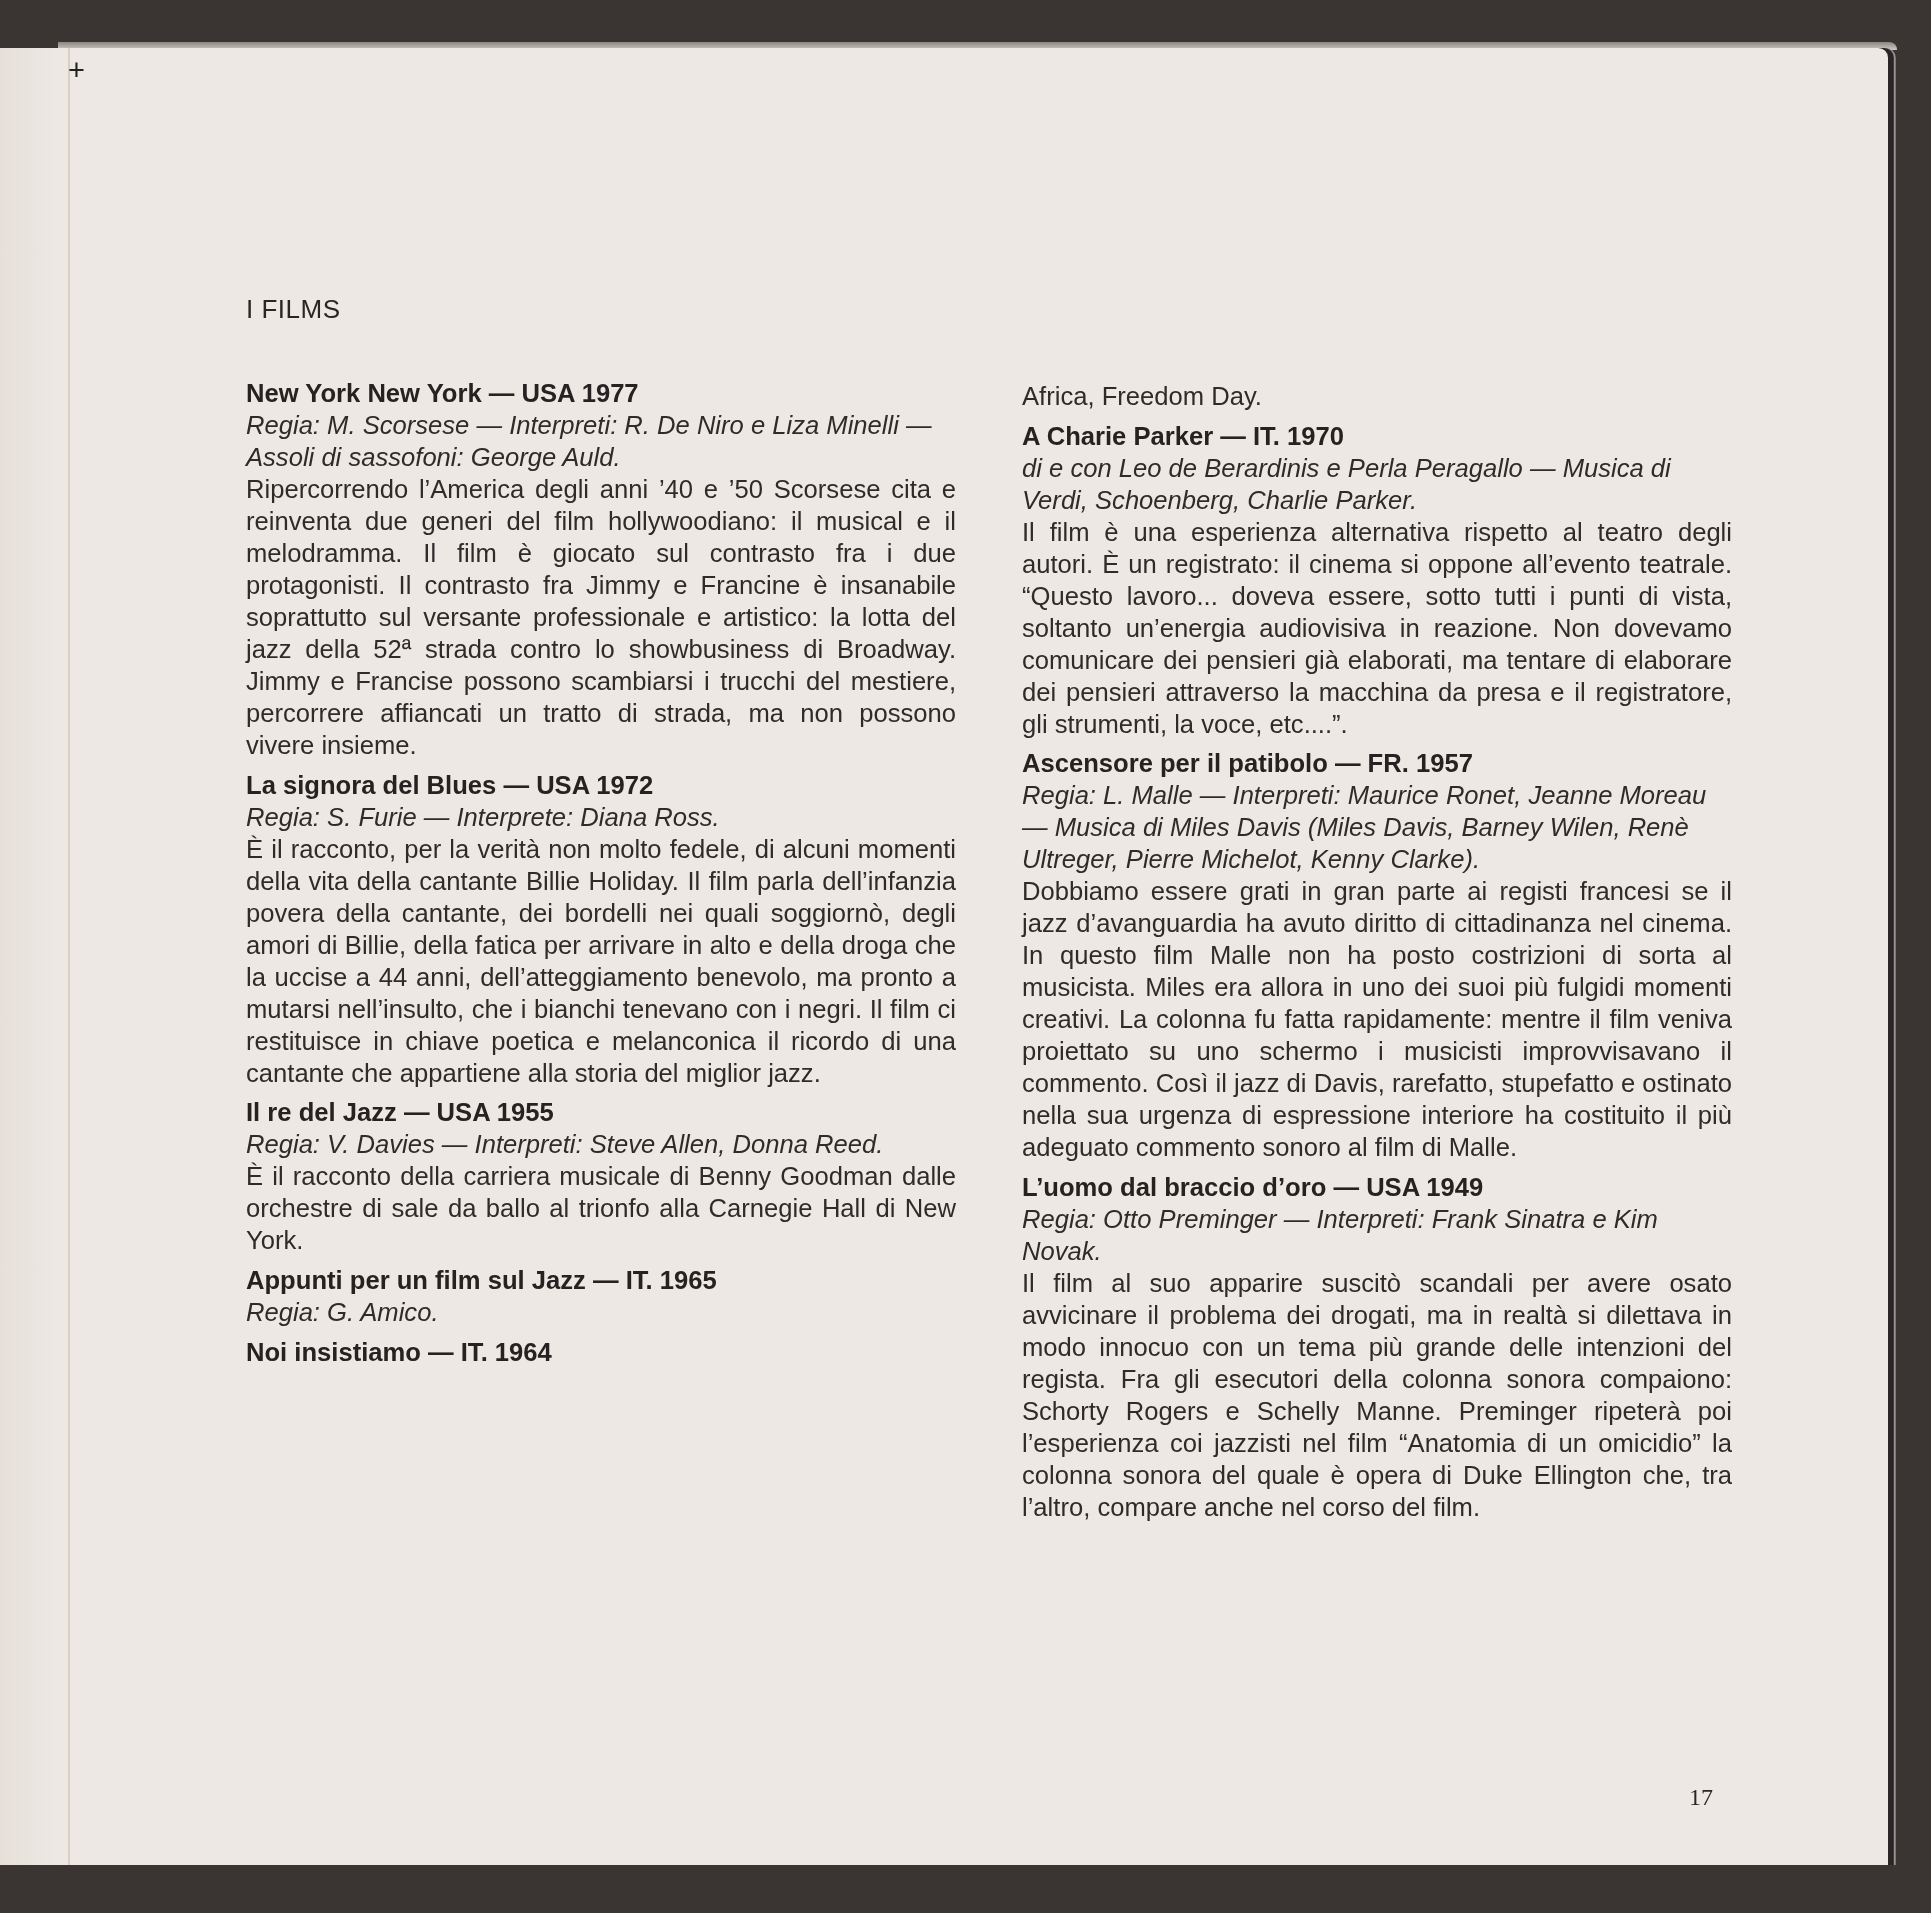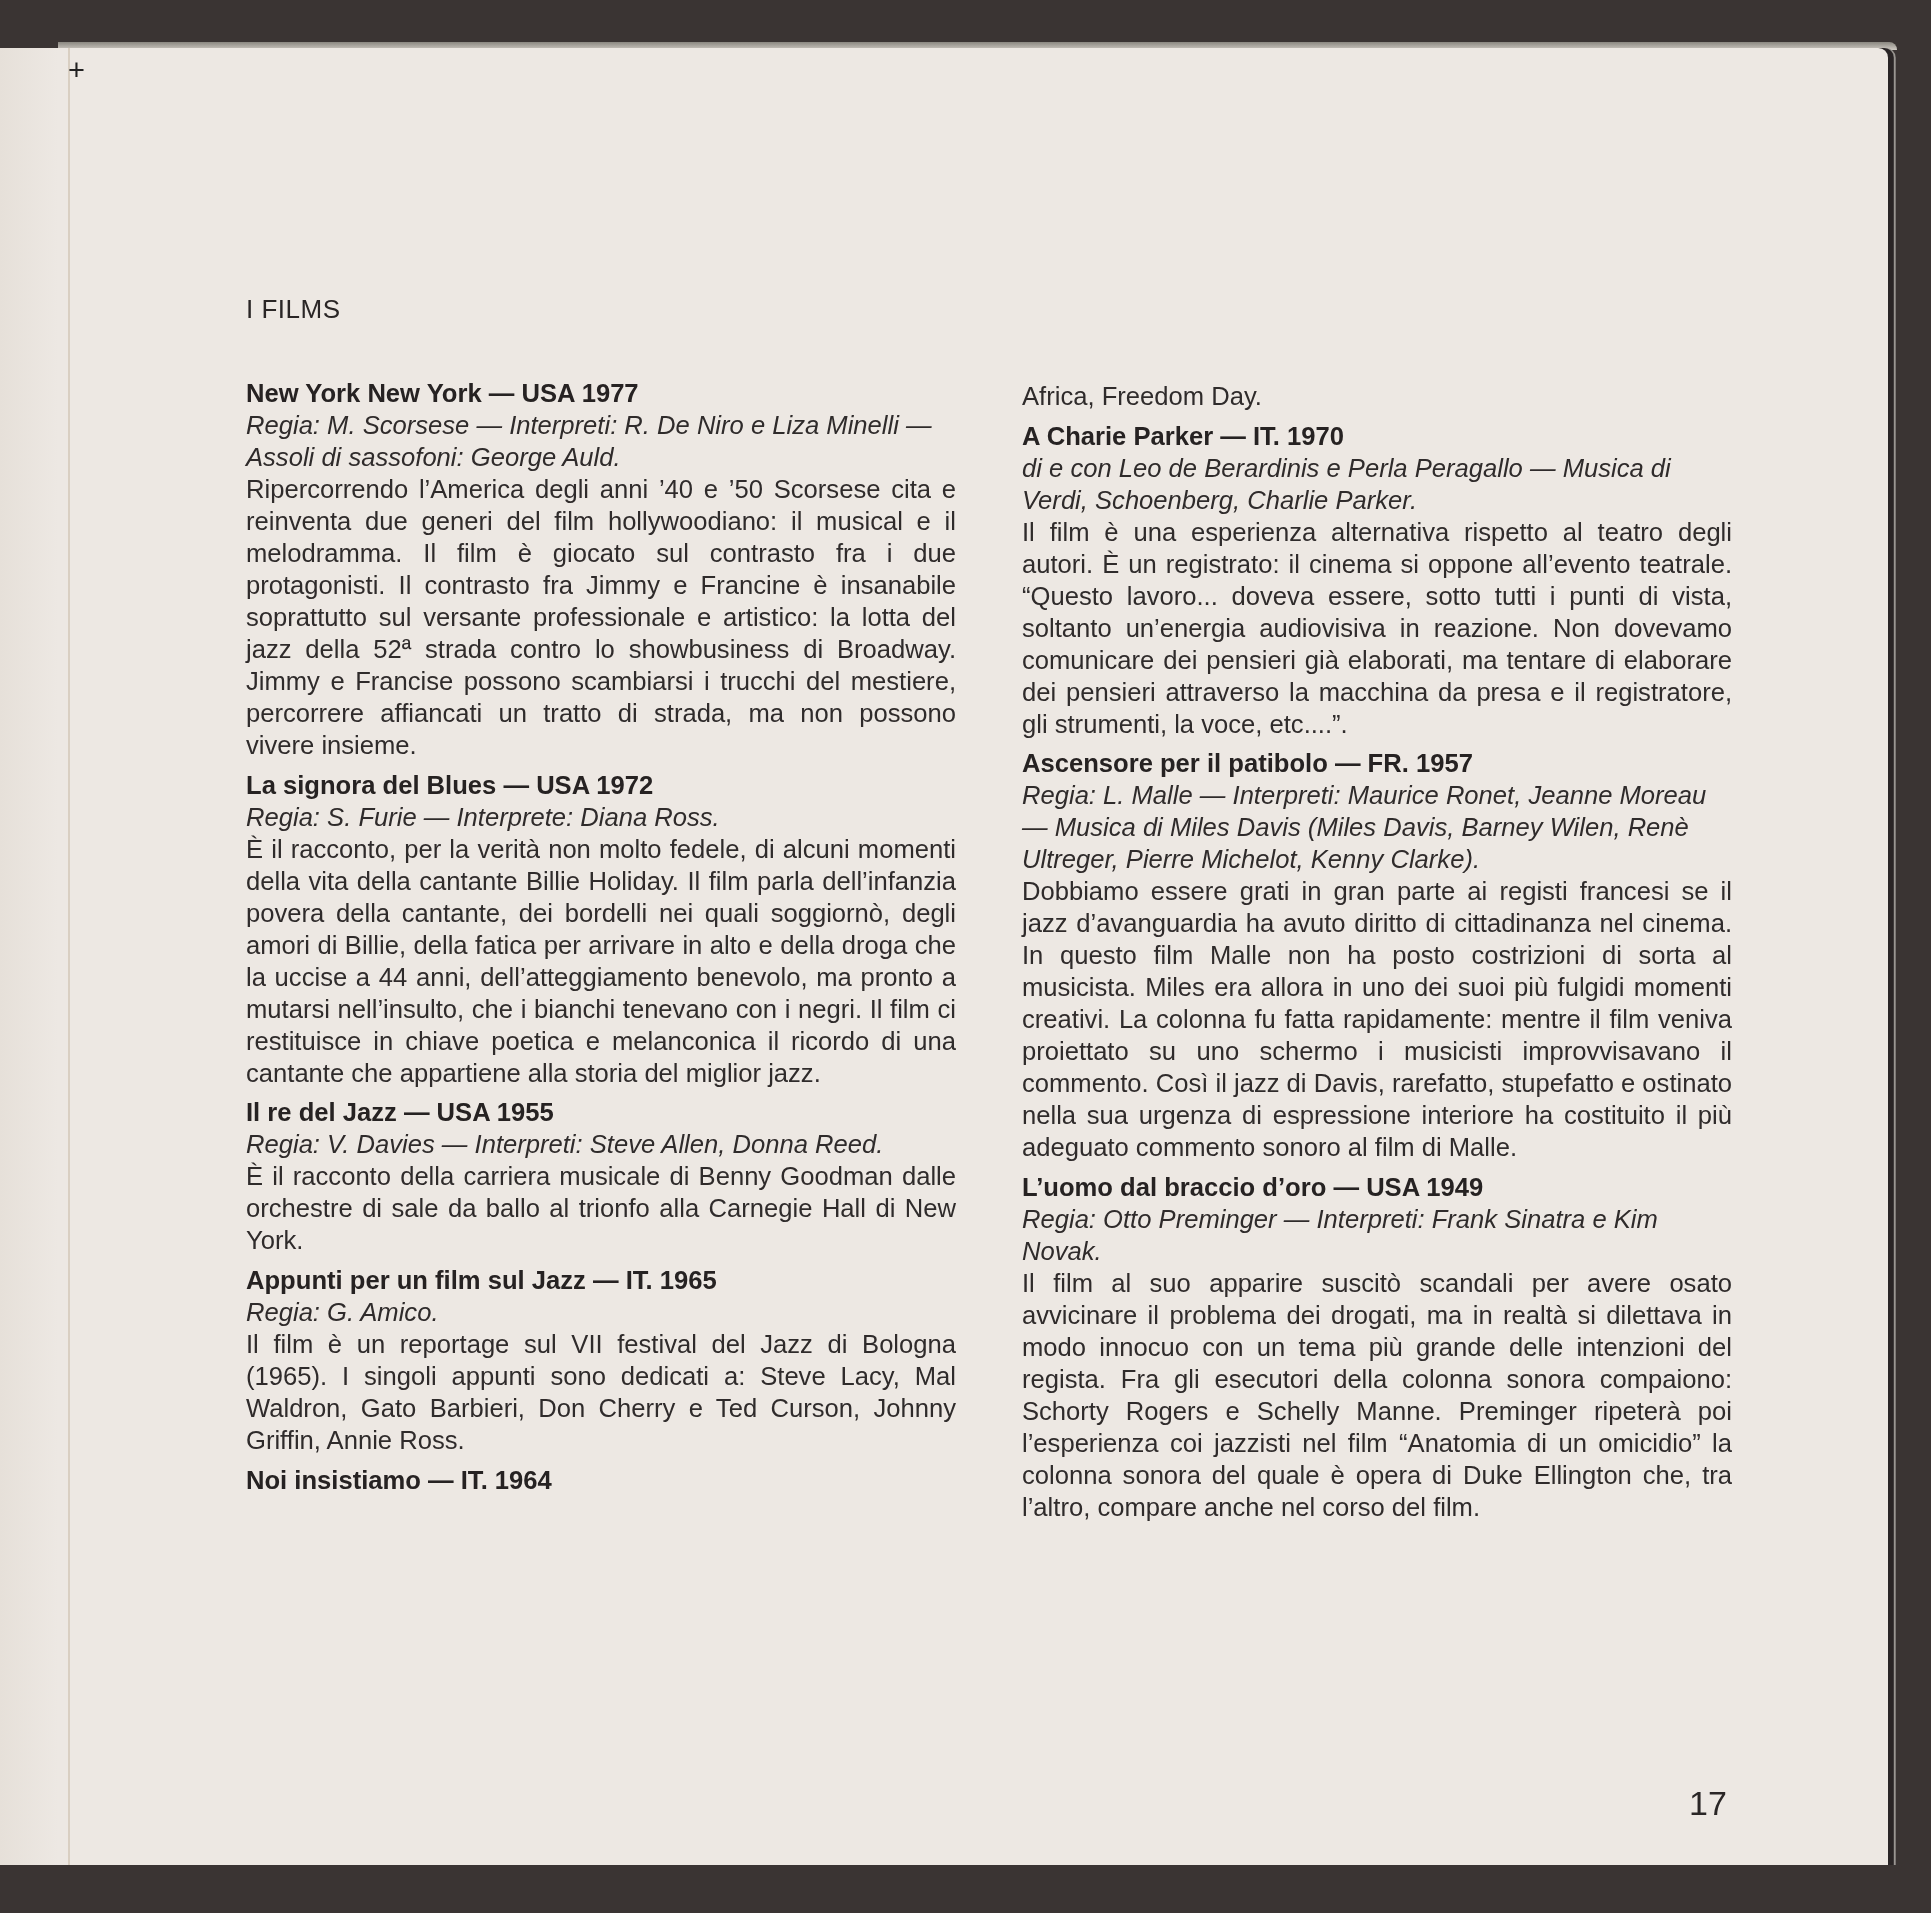--- a/index.html
+++ b/index.html
@@ -41,21 +41,21 @@
   }
   .col-left { left: 246px; top: 377px; }
   .col-right { left: 1022px; top: 372px; margin-top: 8px; }
   .entry { margin-bottom: 7.7px; }
   .entry-title { font-weight: bold; color: #262222; }
   .entry-credits { font-style: italic; }
   .entry-body { text-align: justify; hyphens: none; }
   .underlined { text-decoration: underline; text-decoration-color: #777; }
   .page-number {
     position: absolute; left: 1689px; top: 1784px;
-    font-size: 34px; color: #2a2626;
+    font-size: 24px; color: #2a2626; font-family: Liberation Serif, serif;
   }
 </style>
 </head>
 <body>
 
 <div class="page-topline"></div>
 <div class="page"></div>
 <div class="gutter-shadow"></div>
 <div class="gutter-line"></div>
 <div class="crop-mark">+</div>
@@ -74,21 +74,20 @@
     <div class="entry-body">È il racconto, per la verità non molto fedele, di alcuni momenti della vita della cantante Billie Holiday. Il film parla dell’infanzia povera della cantante, dei bordelli nei quali soggiornò, degli amori di Billie, della fatica per arrivare in alto e della droga che la uccise a 44 anni, dell’atteggiamento benevolo, ma pronto a mutarsi nell’insulto, che i bianchi tenevano con i negri. Il film ci restituisce in chiave poetica e melanconica il ricordo di una cantante che appartiene alla storia del miglior jazz.</div>
   </div>
   <div class="entry">
     <div class="entry-title">Il re del Jazz — USA 1955</div>
     <div class="entry-credits">Regia: V. Davies — Interpreti: Steve Allen, Donna Reed.</div>
     <div class="entry-body">È il racconto della carriera musicale di Benny Goodman dalle orchestre di sale da ballo al trionfo alla Carnegie Hall di New York.</div>
   </div>
   <div class="entry">
     <div class="entry-title">Appunti per un film sul Jazz — IT. 1965</div>
     <div class="entry-credits">Regia: G. Amico.</div>
-    <div class="entry-body">Il film è un reportage sul VII festival del Jazz di Bologna (1965). I singoli appunti sono dedicati a: Steve Lacy, Mal Waldron, Gato Barbieri, Don Cherry e Ted Curson, Johnny Griffin, Annie Ross.</div>
   </div>
   <div class="entry">
     <div class="entry-title">Noi insistiamo — IT. 1964</div>
   </div>
 </div>
 
 <div class="column col-right">
   <div class="entry">
     <div class="entry-body">Africa, Freedom Day.</div>
   </div>

